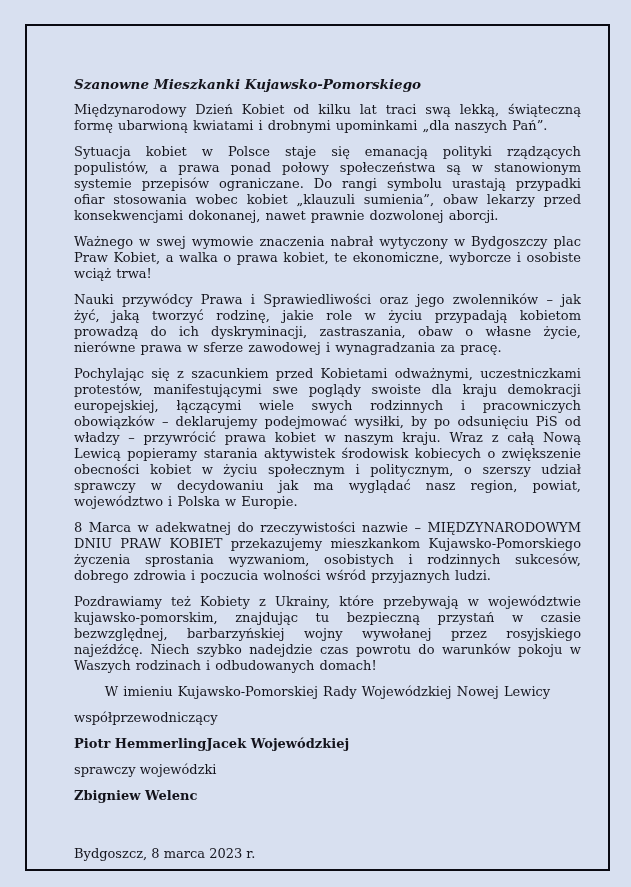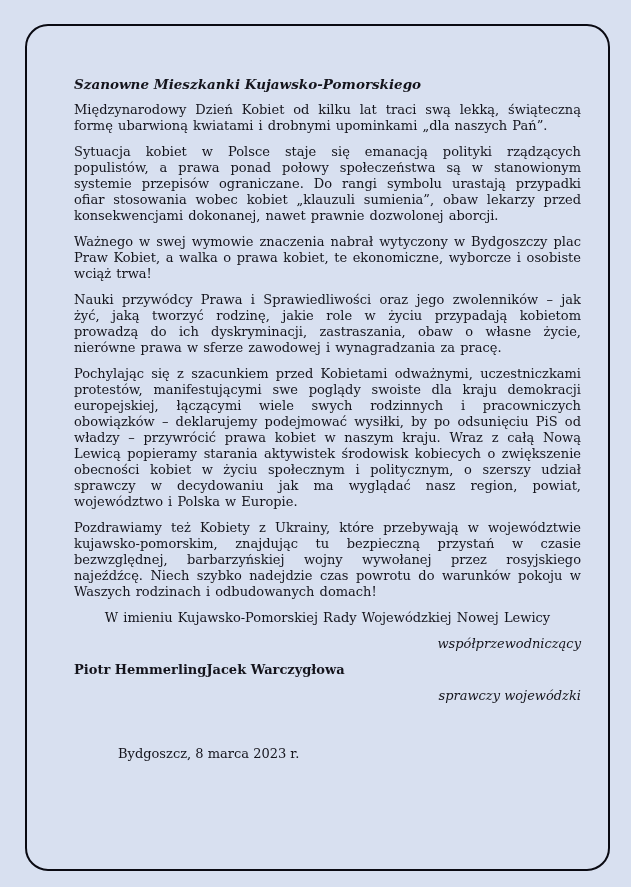--- a/index.html
+++ b/index.html
@@ -1,15 +1,15 @@
 <!DOCTYPE html>
 <html><head>
 <meta charset="utf-8">
 <style>
-  * { margin: 0; padding: 0; box-sizing: border-box; border-radius: 23px; }
+  * { margin: 0; padding: 0; box-sizing: border-box; }
   html, body { width: 631px; height: 887px; }
   body {
     background: #d8e0f0;
     font-family: "DejaVu Serif", "Liberation Serif", serif;
     color: #14141c;
     position: relative;
     overflow: hidden;
   }
   .page {
     position: relative;
@@ -37,34 +37,32 @@
     font-style: italic;
     margin-bottom: 10px;
   }
   .para {
     text-align: justify;
     margin-bottom: 10px;
     word-spacing: 1px;
   }
   .para.no-justify { text-align: center; }
   .center-line {
-    text-align: right;
+    text-align: left;
     margin-bottom: 10px;
-    font-style: italic;
   }
   .bold { font-weight: bold; }
   .names-row {
     display: flex;
     justify-content: flex-start;
     margin-bottom: 10px;
   }
   .place-date {
     margin-top: 42px;
     text-align: left;
-    margin-left: 44px;
   }
 </style>
 </head>
 <body>
 
 <div class="page">
   <div class="frame">
     <div class="content">
 
       <div class="heading">Szanowne Mieszkanki Kujawsko-Pomorskiego</div>
@@ -72,32 +70,34 @@
       <p class="para">Międzynarodowy Dzień Kobiet od kilku lat traci swą lekką, świąteczną formę ubarwioną kwiatami i drobnymi upominkami „dla naszych Pań”.</p>
 
       <p class="para">Sytuacja kobiet w Polsce staje się emanacją polityki rządzących populistów, a prawa ponad połowy społeczeństwa są w stanowionym systemie przepisów ograniczane. Do rangi symbolu urastają przypadki ofiar stosowania wobec kobiet „klauzuli sumienia”, obaw lekarzy przed konsekwencjami dokonanej, nawet prawnie dozwolonej aborcji.</p>
 
       <p class="para">Ważnego w swej wymowie znaczenia nabrał wytyczony w Bydgoszczy plac Praw Kobiet, a walka o prawa kobiet, te ekonomiczne, wyborcze i osobiste wciąż trwa!</p>
 
       <p class="para">Nauki przywódcy Prawa i Sprawiedliwości oraz jego zwolenników – jak żyć, jaką tworzyć rodzinę, jakie role w życiu przypadają kobietom prowadzą do ich dyskryminacji, zastraszania, obaw o własne życie, nierówne prawa w sferze zawodowej i wynagradzania za pracę.</p>
 
       <p class="para">Pochylając się z szacunkiem przed Kobietami odważnymi, uczestniczkami protestów, manifestującymi swe poglądy swoiste dla kraju demokracji europejskiej, łączącymi wiele swych rodzinnych i pracowniczych obowiązków – deklarujemy podejmować wysiłki, by po odsunięciu PiS od władzy – przywrócić prawa kobiet w naszym kraju. Wraz z całą Nową Lewicą popieramy starania aktywistek środowisk kobiecych o zwiększenie obecności kobiet w życiu społecznym i politycznym, o szerszy udział sprawczy w decydowaniu jak ma wyglądać nasz region, powiat, województwo i Polska w Europie.</p>
 
+      <p class="para">8 Marca w adekwatnej do rzeczywistości nazwie – MIĘDZYNARODOWYM DNIU PRAW KOBIET przekazujemy mieszkankom Kujawsko-Pomorskiego życzenia sprostania wyzwaniom, osobistych i rodzinnych sukcesów, dobrego zdrowia i poczucia wolności wśród przyjaznych ludzi.</p>
 
       <p class="para">Pozdrawiamy też Kobiety z Ukrainy, które przebywają w województwie kujawsko-pomorskim, znajdując tu bezpieczną przystań w czasie bezwzględnej, barbarzyńskiej wojny wywołanej przez rosyjskiego najeźdźcę. Niech szybko nadejdzie czas powrotu do warunków pokoju w Waszych rodzinach i odbudowanych domach!</p>
 
       <p class="para no-justify">W imieniu Kujawsko-Pomorskiej Rady Wojewódzkiej Nowej Lewicy</p>
 
       <div class="center-line">współprzewodniczący</div>
 
       <div class="names-row">
         <span class="bold">Piotr Hemmerling</span>
-        <span class="bold">Jacek Warczygłowa</span>
+        <span class="bold">Jacek Wojewódzkiej</span>
       </div>
 
       <div class="center-line">sprawczy wojewódzki</div>
 
+      <div class="center-line bold">Zbigniew Welenc</div>
 
       <p class="place-date">Bydgoszcz, 8 marca 2023 r.</p>
 
     </div>
   </div>
 </div>
 
 </body></html>

